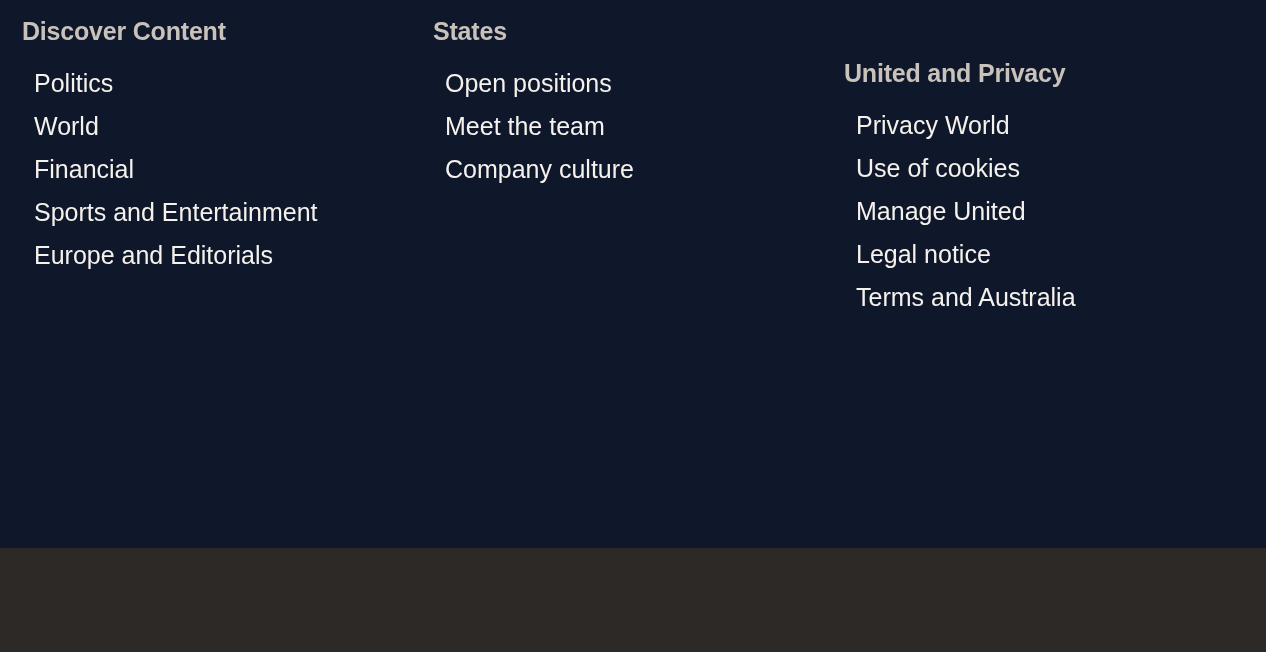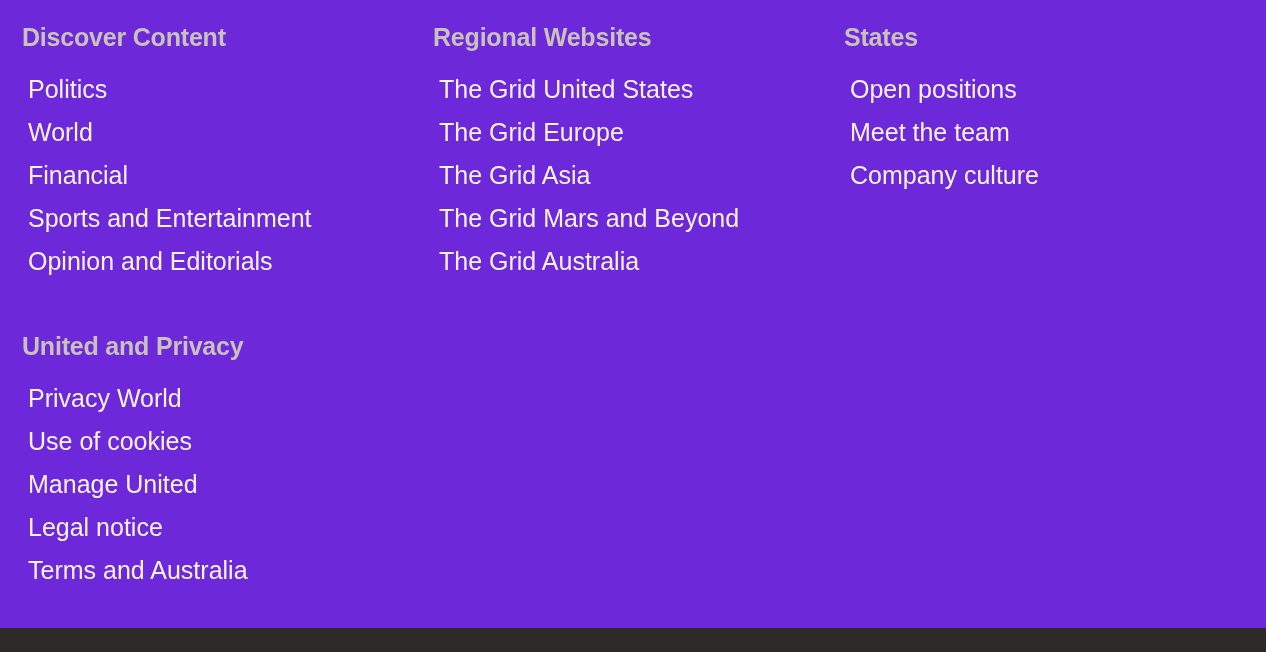--- a/index.html
+++ b/index.html
@@ -12,23 +12,23 @@
     height: 652px;
     background: #2d2926;
     font-family: "Liberation Sans", "DejaVu Sans", sans-serif;
     overflow: hidden;
     -webkit-font-smoothing: antialiased;
   }
 
   #footer-nav {
     box-sizing: border-box;
     width: 1266px;
-    height: 628px;
-    padding: 22px 0 0 0;
-    background: #6d28d9;
+    height: 548px;
+    padding: 16px 0 0 0;
+    background: #0f172a;
   }
 
   .nav-grid {
     display: grid;
     grid-template-columns: 411px 411px 411px;
     column-gap: 0;
     row-gap: 0;
     align-content: start;
   }
 
@@ -46,21 +46,21 @@
     font-size: 25px;
     font-weight: bold;
     line-height: 30px;
     letter-spacing: -0.2px;
     color: #c9c2bb;
     white-space: nowrap;
   }
 
   .link-list {
     list-style: none;
-    margin: 6px;
+    margin: 12px;
     padding: 0;
   }
 
   .link-list-item {
     margin: 0;
     padding: 0;
   }
 
   .nav-link {
     display: block;
@@ -92,45 +92,25 @@
         <li class="link-list-item">
           <a class="nav-link" href="#">World</a>
         </li>
         <li class="link-list-item">
           <a class="nav-link" href="#">Financial</a>
         </li>
         <li class="link-list-item">
           <a class="nav-link" href="#">Sports and Entertainment</a>
         </li>
         <li class="link-list-item">
-          <a class="nav-link" href="#">Opinion and Editorials</a>
+          <a class="nav-link" href="#">Europe and Editorials</a>
         </li>
       </ul>
     </div>
 
-    <div class="nav-section">
-      <h2 class="section-heading">Regional Websites</h2>
-      <ul class="link-list">
-        <li class="link-list-item">
-          <a class="nav-link" href="#">The Grid United States</a>
-        </li>
-        <li class="link-list-item">
-          <a class="nav-link" href="#">The Grid Europe</a>
-        </li>
-        <li class="link-list-item">
-          <a class="nav-link" href="#">The Grid Asia</a>
-        </li>
-        <li class="link-list-item">
-          <a class="nav-link" href="#">The Grid Mars and Beyond</a>
-        </li>
-        <li class="link-list-item">
-          <a class="nav-link" href="#">The Grid Australia</a>
-        </li>
-      </ul>
-    </div>
 
     <div class="nav-section">
       <h2 class="section-heading">States</h2>
       <ul class="link-list">
         <li class="link-list-item">
           <a class="nav-link" href="#">Open positions</a>
         </li>
         <li class="link-list-item">
           <a class="nav-link" href="#">Meet the team</a>
         </li>

